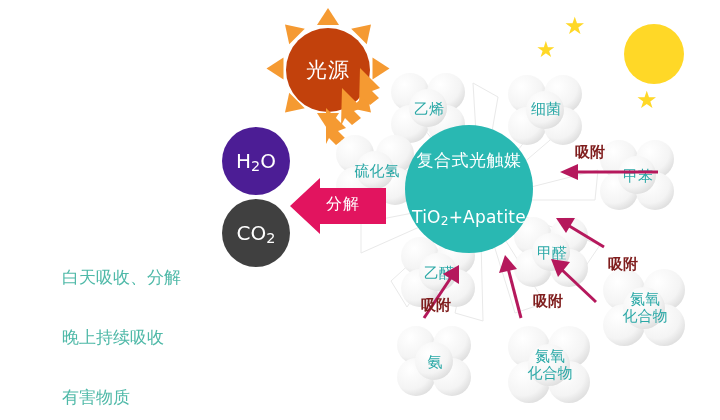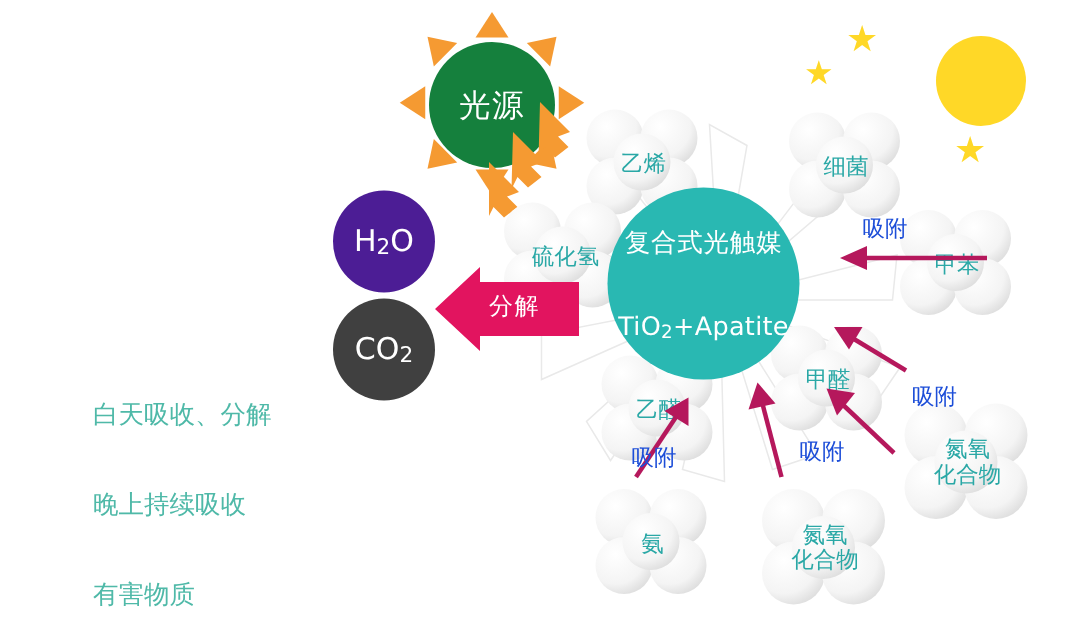--- a/index.html
+++ b/index.html
@@ -19,21 +19,21 @@
   }
   .abs { position: absolute; }
 
   
   #sun-group { left: 258px; top: 8px; width: 140px; height: 130px; }
   .sun-core {
     position: absolute;
     left: 28px; top: 20px;
     width: 84px; height: 84px;
     border-radius: 50%;
-    background: #15803d;
+    background: #c2410c;
     display: flex; align-items: center; justify-content: center;
   }
   .sun-label {
     color: #ffffff;
     font-size: 21px;
     letter-spacing: 1px;
     font-weight: 400;
   }
   .sun-ray {
     position: absolute;
@@ -124,24 +124,25 @@
     color: #2aa8a6;
     font-size: 15px;
     line-height: 1.12;
     text-align: center;
     z-index: 2;
     white-space: nowrap;
   }
 
   
   .adsorb-label {
-    color: #1d4ed8;
+    color: #7f1d1d;
     font-size: 15px;
     z-index: 4;
     white-space: nowrap;
+    font-weight: bold;
   }
 
   
   #desc-text {
     left: 62px; top: 229px;
     color: #4fb9a8;
     font-size: 17px;
     line-height: 1.42;
     z-index: 7;
   }
@@ -213,21 +214,21 @@
         <circle cx="58" cy="20" r="19" fill="url(#mg1)"></circle>
       <circle cx="22" cy="52" r="19" fill="url(#mg1)"></circle>
         <circle cx="58" cy="52" r="19" fill="url(#mg1)"></circle>
       <circle cx="40" cy="36" r="19" fill="url(#mg1)"></circle>
     </svg>
     <div class="mol-label">
       <span>乙烯</span>
     </div>
   </div>
 
-  <div class="abs molecule" style="left:523px; top:74px; width:82px; height:74px;">
+  <div class="abs molecule" style="left:505px; top:74px; width:82px; height:74px;font-family:Liberation Mono, monospace;">
     <svg width="82" height="74" viewBox="0 0 82 74">
       <circle cx="22" cy="20" r="19" fill="url(#mg1)"></circle>
         <circle cx="58" cy="20" r="19" fill="url(#mg1)"></circle>
       <circle cx="22" cy="52" r="19" fill="url(#mg1)"></circle>
         <circle cx="58" cy="52" r="19" fill="url(#mg1)"></circle>
       <circle cx="40" cy="36" r="19" fill="url(#mg1)"></circle>
     </svg>
     <div class="mol-label">
       <span>细菌</span>
     </div>

